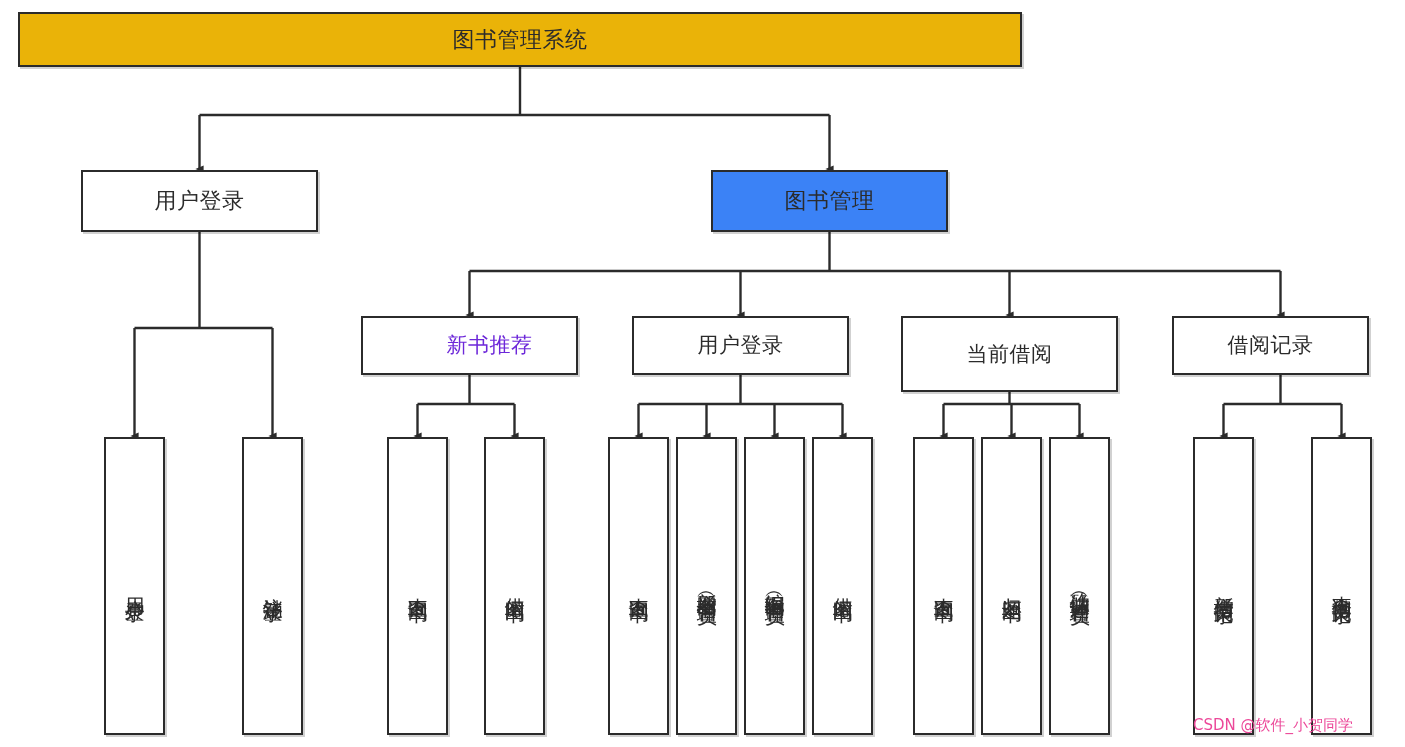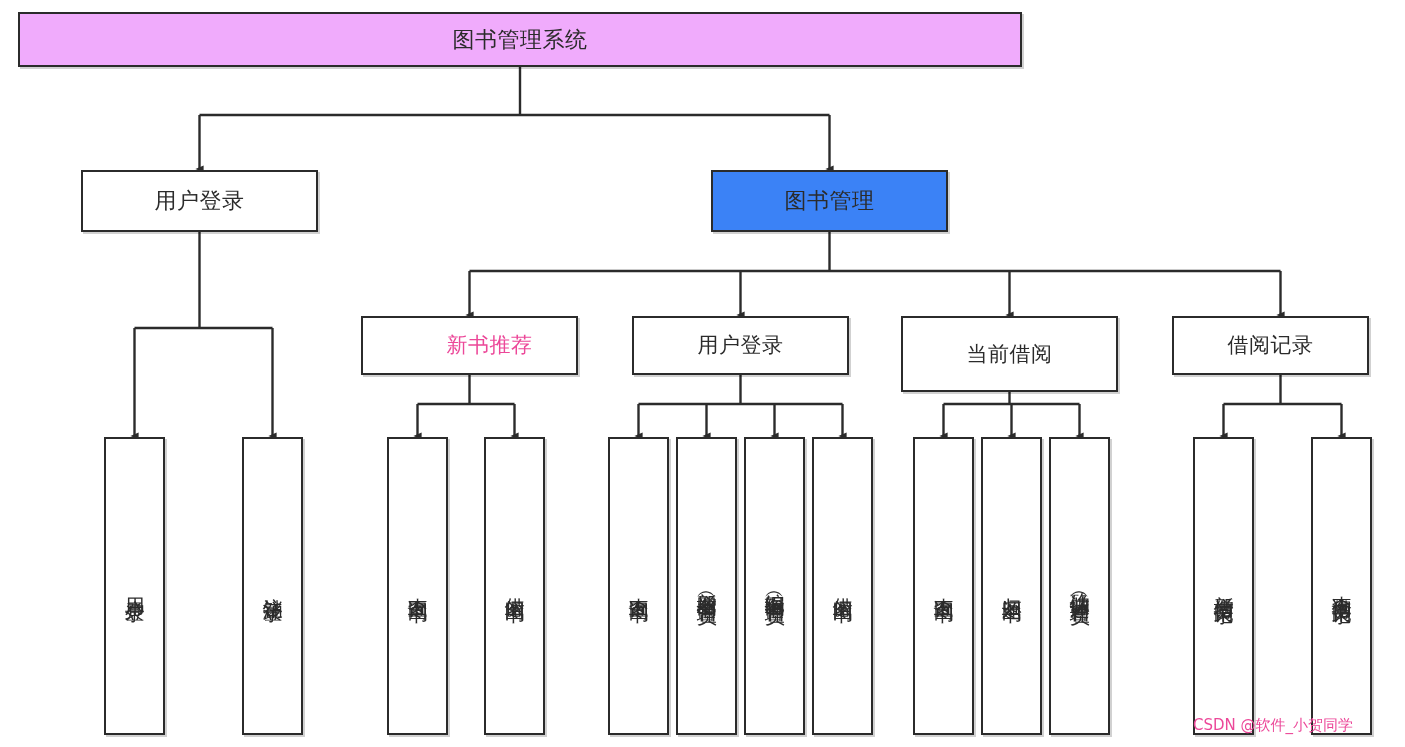--- a/index.html
+++ b/index.html
@@ -108,31 +108,31 @@
         <line x1="1011.5" y1="404" x2="1011.5" y2="436" marker-end="url(#arrowhead)"></line>
         <line x1="1079.5" y1="404" x2="1079.5" y2="436" marker-end="url(#arrowhead)"></line>
         <line x1="1280.5" y1="375" x2="1280.5" y2="404"></line>
         <line x1="1223.5" y1="404" x2="1341.5" y2="404"></line>
         <line x1="1223.5" y1="404" x2="1223.5" y2="436" marker-end="url(#arrowhead)"></line>
         <line x1="1341.5" y1="404" x2="1341.5" y2="436" marker-end="url(#arrowhead)"></line>
       </g>
   </svg>
 
   <div id="nodes">
-      <div class="node-box level-0" style="left: 18px; top: 12px; width: 1004px; height: 55px; border-color: rgb(43, 43, 43); background: #f0abfc;">
+      <div class="node-box level-0" style="left: 18px; top: 12px; width: 1004px; height: 55px; border-color: rgb(43, 43, 43); background: #eab308;">
         <span class="node-label" style="color: rgb(43, 43, 43);">图书管理系统</span>
       </div>
       <div class="node-box level-1" style="left: 81px; top: 170px; width: 237px; height: 62px; border-color: rgb(43, 43, 43); background: rgb(255, 255, 255);">
         <span class="node-label" style="color: rgb(43, 43, 43);">用户登录</span>
       </div>
       <div class="node-box level-1" style="left: 711px; top: 170px; width: 237px; height: 62px; border-color: rgb(43, 43, 43); background: #3b82f6;">
         <span class="node-label" style="color: rgb(43, 43, 43);">图书管理</span>
       </div>
       <div class="node-box level-2" style="left: 361px; top: 316px; width: 217px; height: 59px; border-color: rgb(43, 43, 43); background: rgb(255, 255, 255);">
-        <span class="node-label" style="color: #ec4899; margin-left: 40px;">新书推荐</span>
+        <span class="node-label" style="color: #6d28d9; margin-left: 40px;">新书推荐</span>
       </div>
       <div class="node-box level-2" style="left: 632px; top: 316px; width: 217px; height: 59px; border-color: rgb(43, 43, 43); background: rgb(255, 255, 255);">
         <span class="node-label" style="color: rgb(43, 43, 43);">用户登录</span>
       </div>
       <div class="node-box level-2" style="left: 901px; top: 316px; width: 217px; height: 76px; border-color: rgb(43, 43, 43); background: rgb(255, 255, 255);">
         <span class="node-label" style="color: rgb(43, 43, 43);">当前借阅</span>
       </div>
       <div class="node-box level-2" style="left: 1172px; top: 316px; width: 197px; height: 59px; border-color: rgb(43, 43, 43); background: rgb(255, 255, 255);">
         <span class="node-label" style="color: rgb(43, 43, 43);">借阅记录</span>
       </div>

